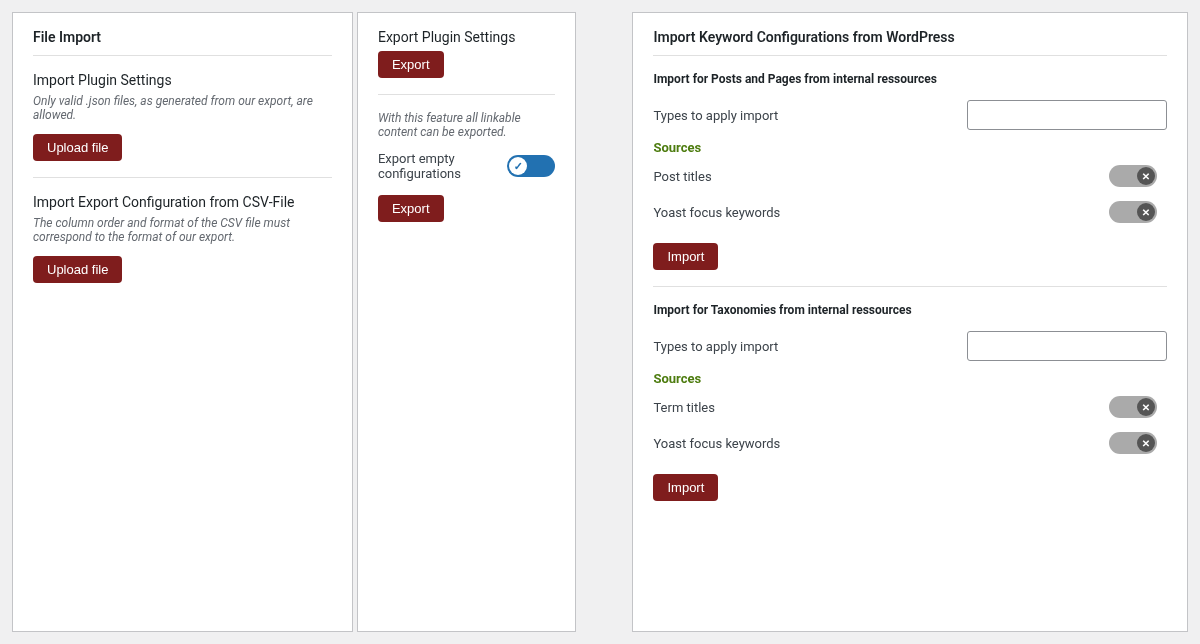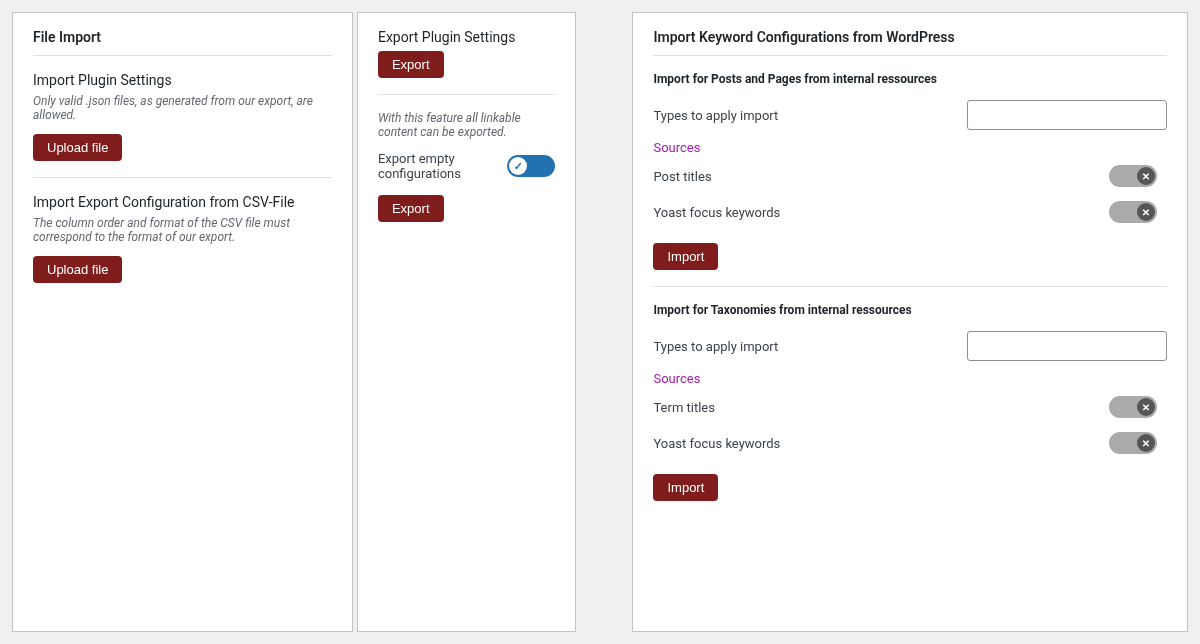--- a/index.html
+++ b/index.html
@@ -103,22 +103,22 @@
     .text-input {
       width: 200px;
       border: 1px solid #8c8f94;
       padding: 4px 8px;
       font-size: 13px;
       border-radius: 3px;
       height: 30px;
     }
     .sources-label {
       font-size: 13px;
-      font-weight: 400;
-      color: #a21caf;
+      font-weight: 700;
+      color: #4d7c0f;
       margin-bottom: 8px;
       margin-top: 4px;
     }
     
     .toggle-off {
       display: inline-flex;
       align-items: center;
       position: relative;
       width: 58px;
       height: 26px;

